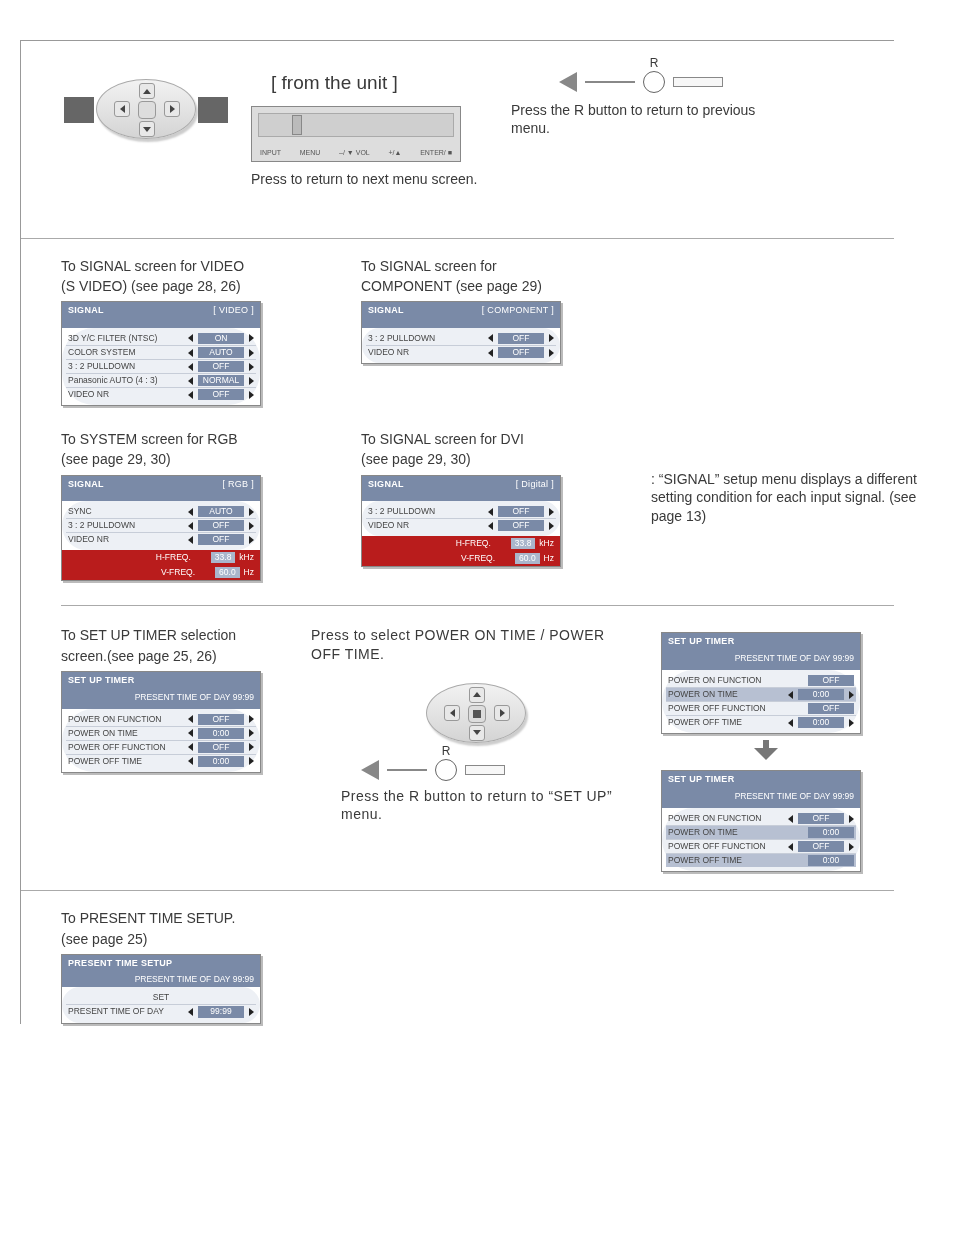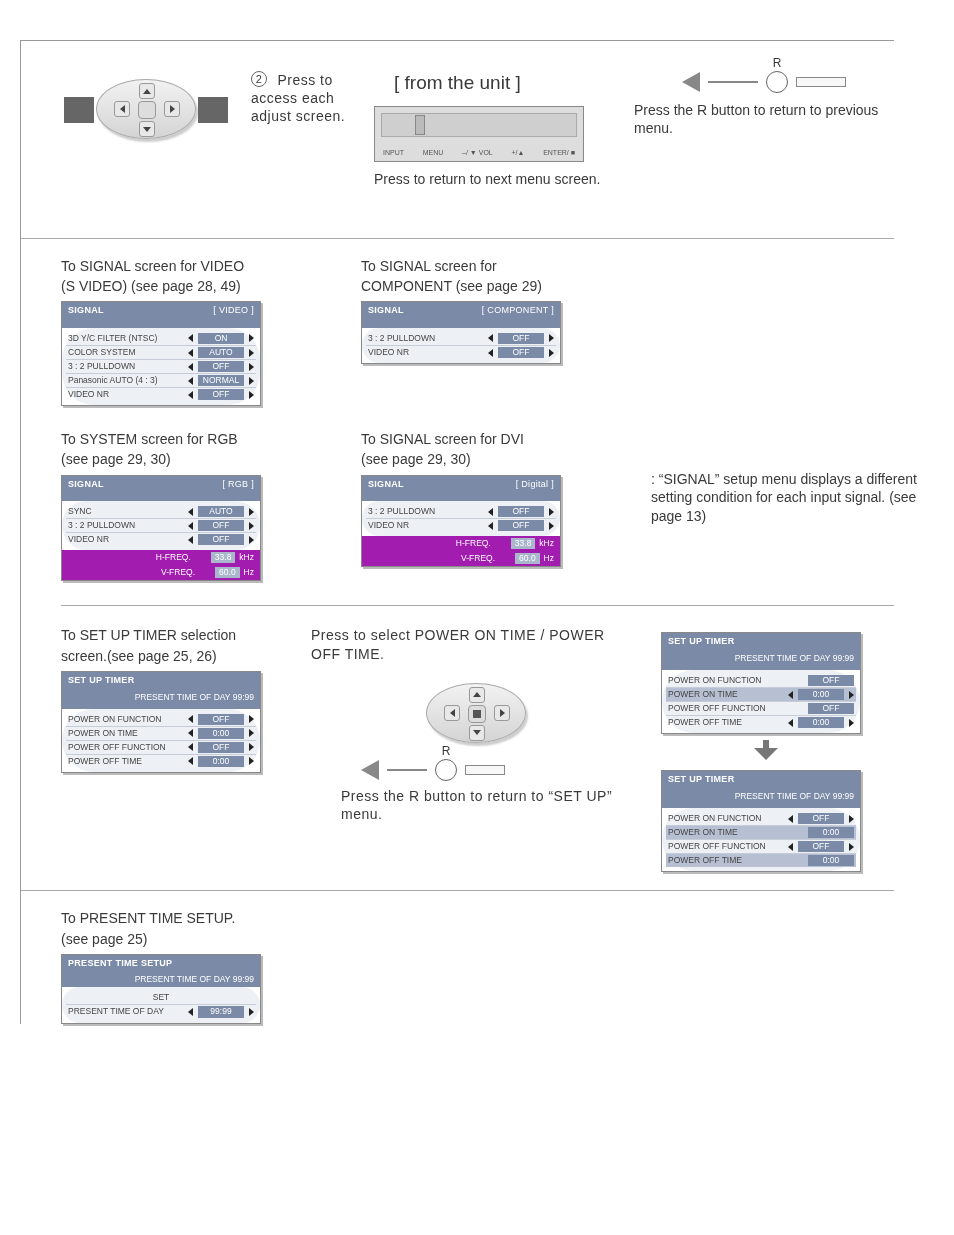--- a/index.html
+++ b/index.html
@@ -70,21 +70,21 @@
   .osd-row .arrow::before {
     content: ""; position: absolute; top: 1px; width: 0; height: 0;
   }
   .osd-row .arrow.left::before { border-top: 4px solid transparent; border-bottom: 4px solid transparent; border-right: 5px solid #222; }
   .osd-row .arrow.right::before { border-top: 4px solid transparent; border-bottom: 4px solid transparent; border-left: 5px solid #222; right: 0; }
   .osd-sub {
     background: #7a8aa7; color: #fff; font-size: 8.5px;
     padding: 2px 6px; text-align: right;
   }
   .osd-info {
-    background: #a21caf; color: #fff; font-size: 8.5px;
+    background: #b91c1c; color: #fff; font-size: 8.5px;
     padding: 2px 6px; display: flex; justify-content: flex-end; gap: 4px;
   }
   .osd-info .valchip { background: #aab6cc; color: #fff; padding: 0 4px; margin-left: 16px; }
 
   .section-label { font-size: 14px; margin-bottom: 2px; }
 
   .grid-2 { display: flex; gap: 40px; margin-bottom: 24px; align-items: flex-start; }
   .grid-3 { display: flex; gap: 30px; margin-top: 20px; border-top: 1px solid #aaa; padding-top: 20px; }
   .col { flex: 0 0 auto; }
   .colw { width: 260px; }
@@ -171,24 +171,20 @@
         <div class="btn left">
             <span class="tri"></span>
           </div>
         <div class="btn right">
             <span class="tri"></span>
           </div>
         <div class="btn center"></div>
         <div class="shade-right"></div>
       </div>
     </div>
-    <div class="step-txt">
-      <span class="step-num">2</span>
-      <span>Press to access each adjust screen.</span>
-    </div>
     <div class="unit-col">
       <div class="unit-title">[ from the unit ]</div>
       <div class="panel">
         <div class="slot"></div>
         <div class="knob" style="left:40px;"></div>
         <div class="labels">
           <span>INPUT</span>
           <span>MENU</span>
           <span>–/ ▼ VOL</span>
           <span>+/▲</span>
@@ -208,21 +204,21 @@
       </div>
       <div class="rbtn-col-caption">Press the R button to return to previous menu.</div>
     </div>
   </div>
 
   <hr class="hr-thin">
 
   <div class="grid-2">
     <div class="col colw">
       <div class="section-label">To SIGNAL screen for VIDEO</div>
-      <div class="section-label">(S VIDEO)  (see page 28, 49)</div>
+      <div class="section-label">(S VIDEO)  (see page 28, 26)</div>
       <div class="osd">
         <div class="osd-hdr">
             <span>SIGNAL</span>
             <span class="tag">[ VIDEO ]</span>
           </div>
         <div style="background:#7a8aa7;height:8px;"></div>
         <div class="osd-body" id="sv-body">
             <div class="osd-row">
               <span class="lbl">3D Y/C FILTER (NTSC)</span>
               <span class="arrow left"></span>

